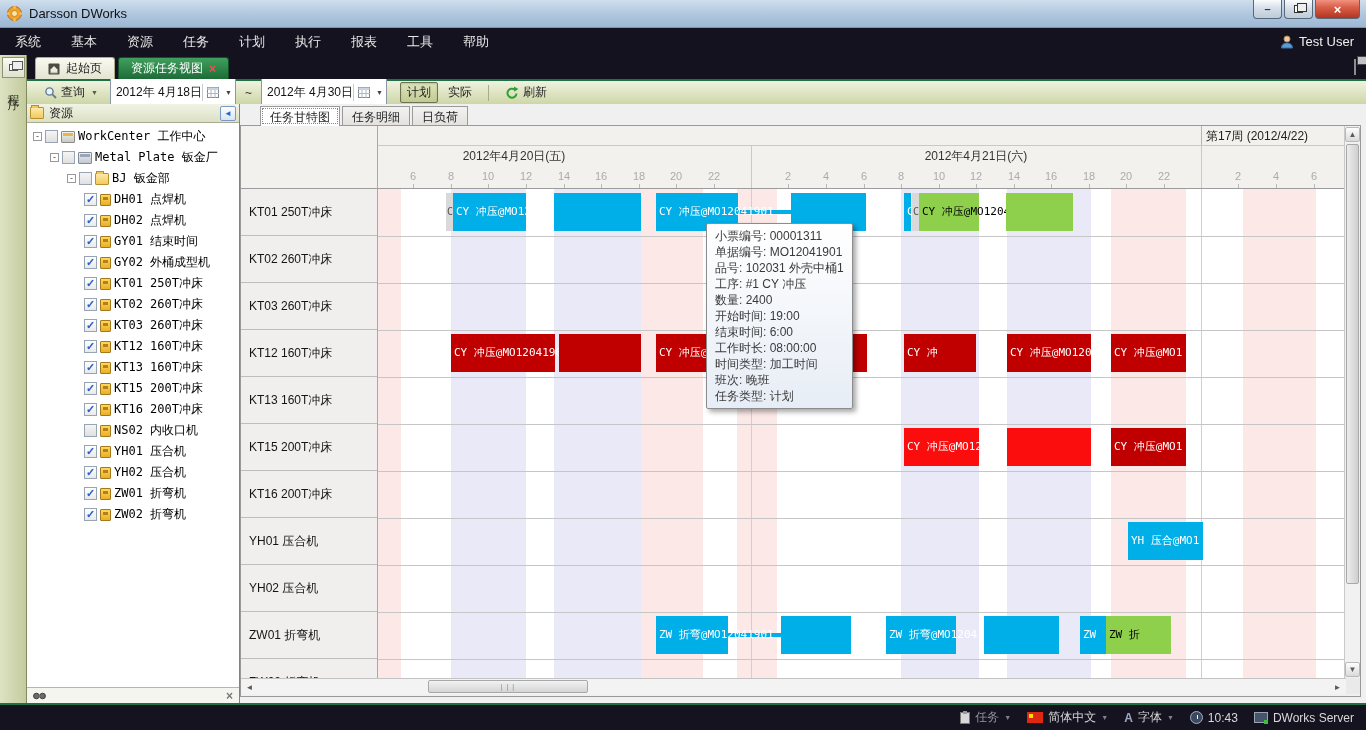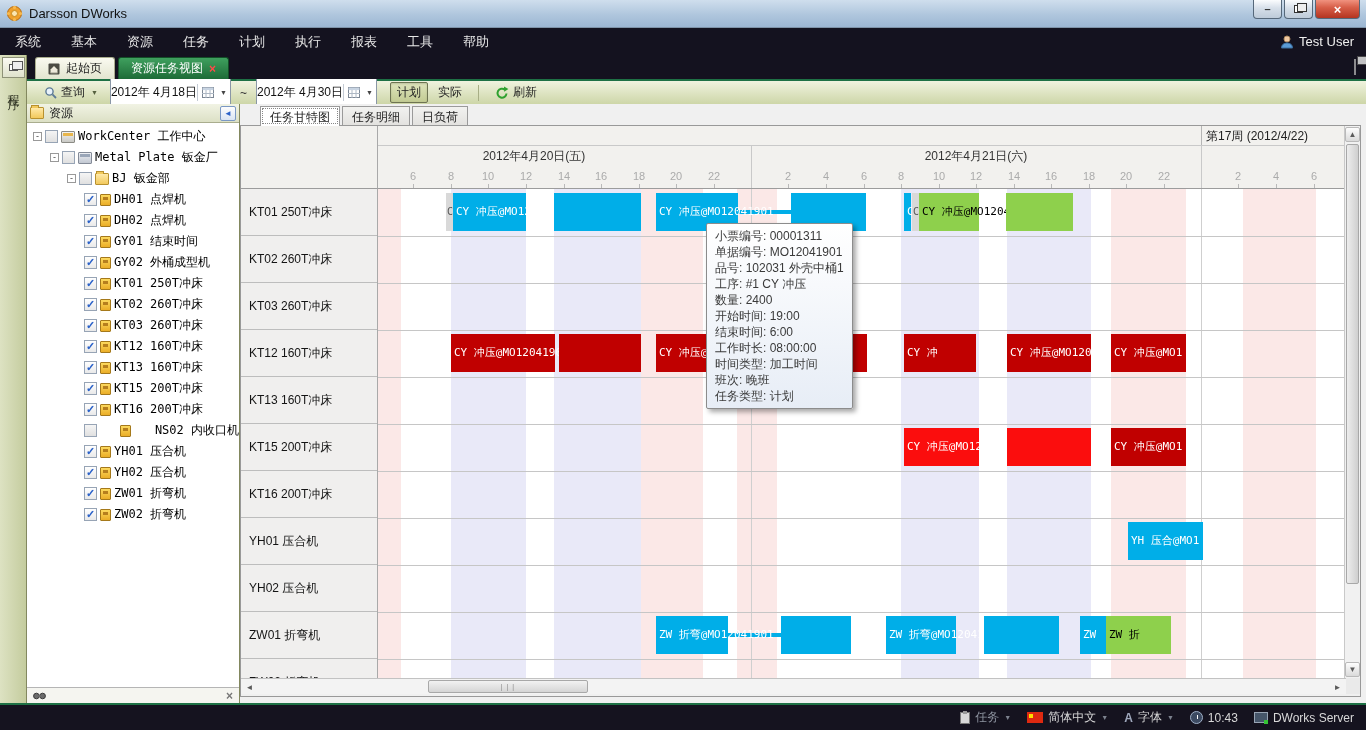--- a/index.html
+++ b/index.html
@@ -36,21 +36,21 @@
   .tab{height:22px;border-radius:3px 3px 0 0;display:flex;align-items:center;gap:6px;font-size:12px;padding:0 12px;margin-right:3px;cursor:default}
   .tab.home{background:linear-gradient(#FAFAF0,#E2E5D0);border:1px solid #A9AD8D;border-bottom:none;color:#1c1c1c}
   .tab.active{background:linear-gradient(#3FA05E,#1D6B37);border:1px solid #124F27;border-bottom:none;color:#fff}
   .tab-close{color:#FF4A4A;font-weight:bold;font-size:12px;line-height:10px}
   .tabstrip-right-icon{position:absolute;right:10px;top:5px;opacity:.8}
   
   .toolbar{height:25px;border-top:2px solid #1E7145;background:linear-gradient(#F0F3DF,#CDD6A8);
     display:flex;align-items:center;padding-left:10px;gap:3px;font-size:12px;color:#222}
   .tbtn{display:flex;align-items:center;gap:4px;padding:1px 6px;border:1px solid transparent;border-radius:2px}
   .dd{font-size:7px;color:#55603E;margin-left:2px}
-  .datebox{background:#fff;border:1px solid #8A97A6;height:35px;display:flex;align-items:center;margin:8px 2px}
+  .datebox{background:#fff;border:1px solid #8A97A6;height:35px;display:flex;align-items:center;padding-left:5px;margin:8px 2px}
   .datebox .dtext{min-width:82px;font-size:12px;color:#111}
   .cal-btn{width:20px;height:17px;border-left:1px solid #C4CBD4;display:flex;align-items:center;justify-content:center;gap:1px}
   .cal-dd{font-size:7px;color:#444;padding:0 3px}
   .tilde{margin:0 4px;color:#333}
   .tbtn.toggled{border:1px solid #6E7452;background:linear-gradient(#DEE4BC,#C2CB93);box-shadow:inset 0 1px 2px rgba(0,0,0,.15)}
   .tsep{width:1px;height:16px;background:#A7AE85;margin:0 6px}
   
   .content{flex:1;display:flex;min-height:0}
   .treepanel{width:213px;background:#fff;border-right:1px solid #83885F;display:flex;flex-direction:column}
   .tree-header{height:19px;background:linear-gradient(#F1F3E4,#DCE0C5);border-bottom:1px solid #A9AD8E;
@@ -355,21 +355,21 @@
             <div class="tree-row" style="padding-left: 57px;">
               <span class="cb">✓</span>
               <span class="tico machine"></span>
               <span class="tlabel">KT15 200T冲床</span>
             </div>
             <div class="tree-row" style="padding-left: 57px;">
               <span class="cb">✓</span>
               <span class="tico machine"></span>
               <span class="tlabel">KT16 200T冲床</span>
             </div>
-            <div class="tree-row" style="padding-left: 57px; justify-content: space-between;">
+            <div class="tree-row" style="padding-left: 57px;">
               <span class="cb off"></span>
               <span class="tico machine"></span>
               <span class="tlabel">NS02 内收口机</span>
             </div>
             <div class="tree-row" style="padding-left: 57px;">
               <span class="cb">✓</span>
               <span class="tico machine"></span>
               <span class="tlabel">YH01 压合机</span>
             </div>
             <div class="tree-row" style="padding-left: 57px;">
@@ -404,21 +404,21 @@
         <div class="doctabs" id="doc-tabs">
             <div class="doc-tab active">任务甘特图</div>
             <div class="doc-tab">任务明细</div>
             <div class="doc-tab">日负荷</div>
           </div>
         <div class="gantt">
           <div class="g-corner"></div>
           <div class="g-head" id="g-head">
             <div class="g-weekline"></div>
             <div class="g-week-cell">第17周 (2012/4/22)</div>
-          <span class="g-day-label" style="left: 156px;">2012年4月20日(五)</span>
+          <span class="g-day-label" style="left: 136px;">2012年4月20日(五)</span>
               <span class="g-day-label" style="left: 598px;">2012年4月21日(六)</span>
               <span class="g-hour" style="left: 35px;">6</span>
               <div class="g-htick" style="left: 35px;"></div>
               <span class="g-hour" style="left: 73px;">8</span>
               <div class="g-htick" style="left: 73px;"></div>
               <span class="g-hour" style="left: 110px;">10</span>
               <div class="g-htick" style="left: 110px;"></div>
               <span class="g-hour" style="left: 148px;">12</span>
               <div class="g-htick" style="left: 148px;"></div>
               <span class="g-hour" style="left: 186px;">14</span>

